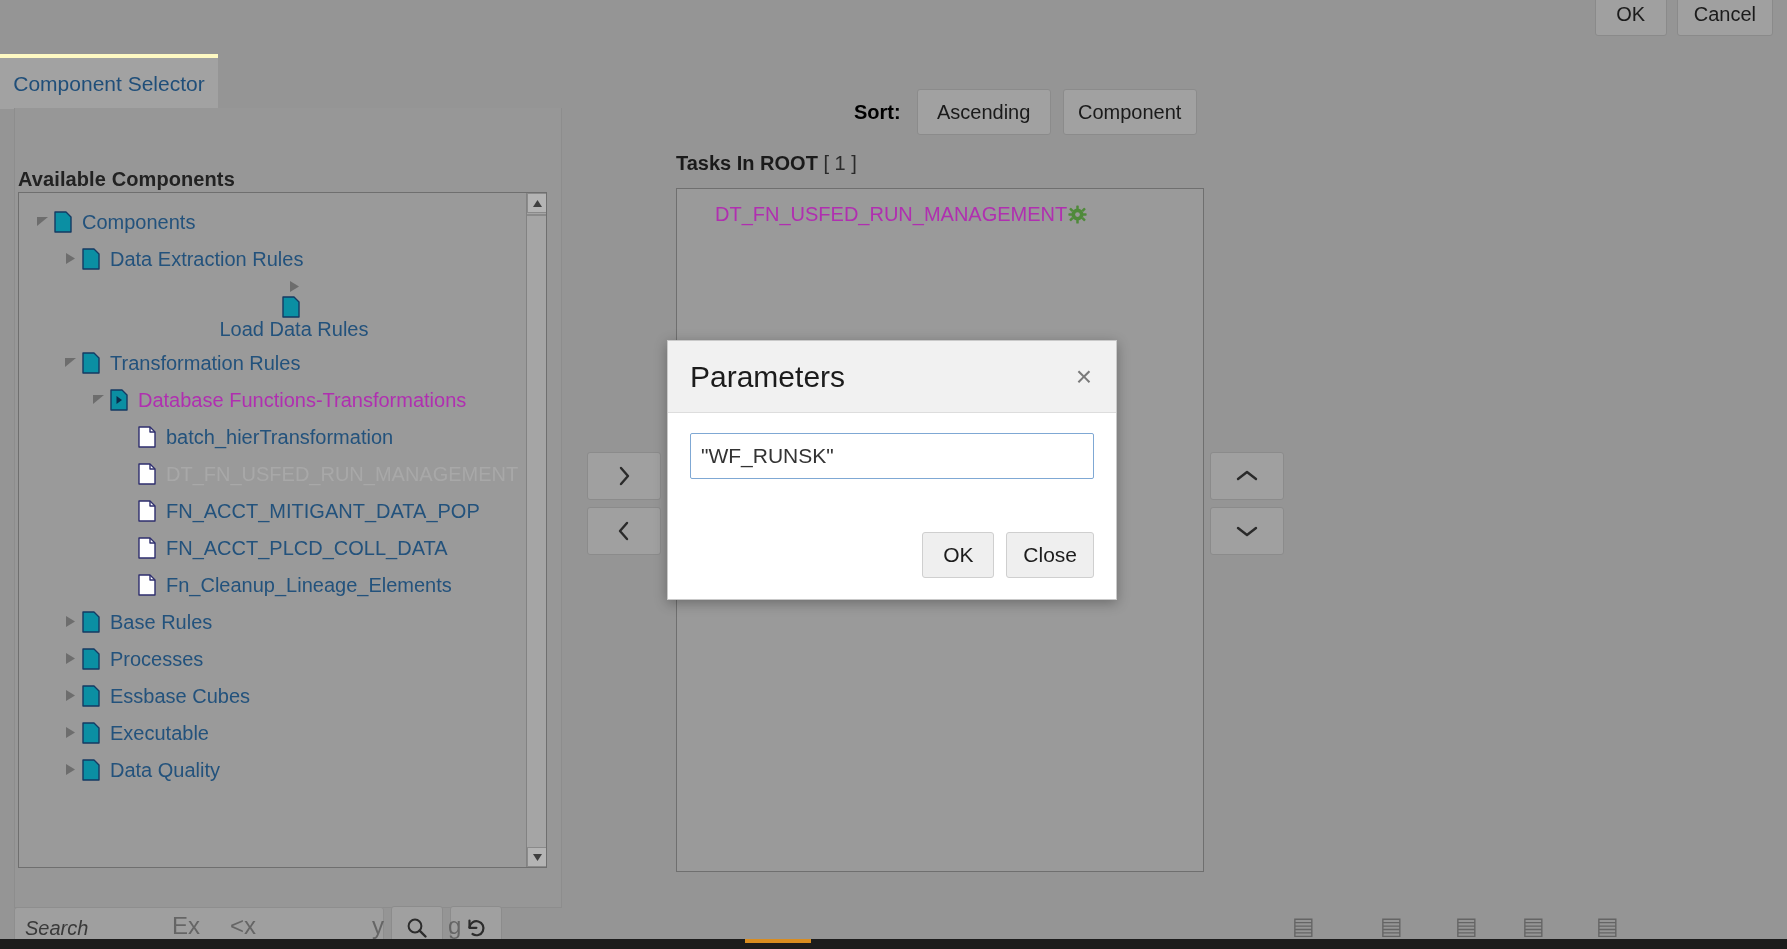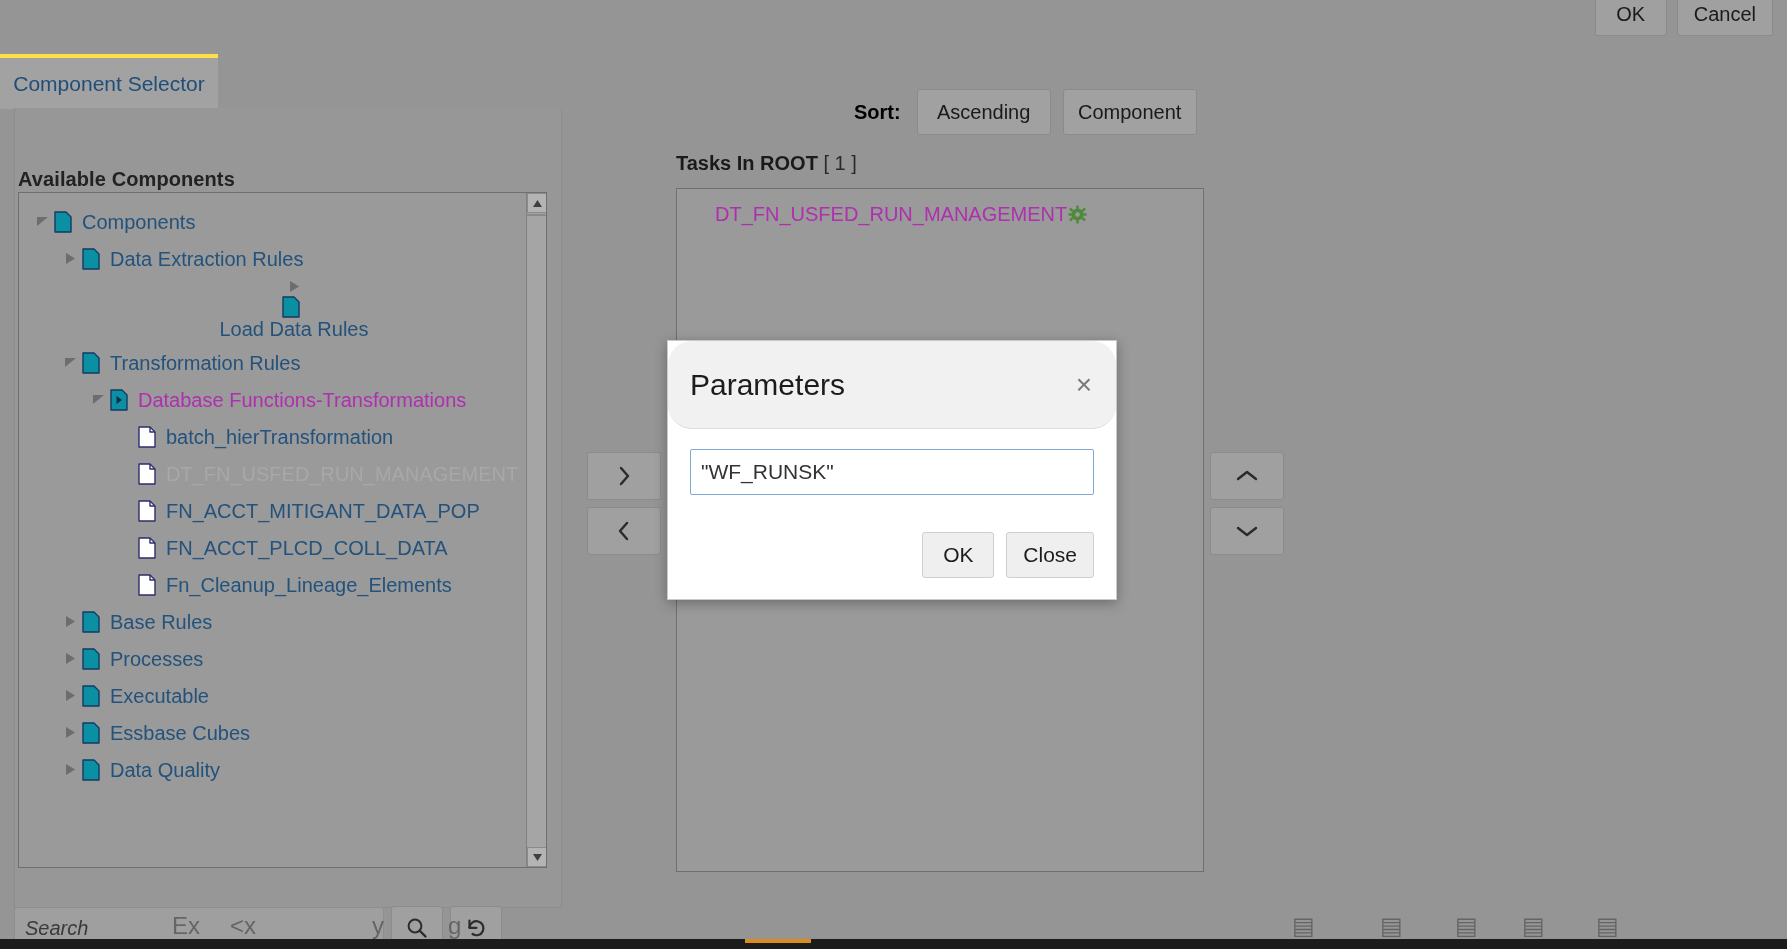--- a/index.html
+++ b/index.html
@@ -36,21 +36,21 @@
 
   
   .tabstrip {
     position: absolute; top: 54px; left: 0;
     width: 1787px; height: 1px;
   }
   .tab {
     position: absolute; top: 0; left: 0;
     width: 218px; height: 55px;
     background: #a2a2a2;
-    border-top: 4px solid #fde047;
+    border-top: 4px solid #fef9c3;
     box-sizing: border-box;
     display: flex; align-items: center; justify-content: center;
     color: #1f4e79;
     font-size: 21px;
     cursor: pointer;
   }
 
   
   .leftcard {
     position: absolute;
@@ -229,27 +229,26 @@
     position: absolute;
     left: 667px; top: 340px;
     width: 450px; height: 260px;
     background: #ffffff;
     box-shadow: 0 3px 12px rgba(0,0,0,.30);
     border: 1px solid #c9c9c9;
     box-sizing: border-box;
     display: flex; flex-direction: column;
   }
   .modal-header {
-    height: 88px;
+    height: 72px;
     background: #f1f1f1;
     border-bottom: 1px solid #dddddd;
     display: flex; align-items: center; justify-content: space-between;
     padding: 0 22px 0 22px;
     box-sizing: border-box;
-    border-radius: 24px;
   }
   .modal-title { font-size: 30px; color: #1c1c1c; }
   .modal-close {
     font-size: 28px; color: #7a7a7a; line-height: 1;
     background: none; border: none; cursor: pointer;
     padding: 0 2px;
     font-family: "Liberation Sans", sans-serif;
   }
   .modal-body {
     flex: 1;
@@ -461,34 +460,34 @@
           <span class="twist">
             <svg width="9" height="11" viewBox="0 0 9 11">
               <polygon points="0,0 9,5.5 0,11" fill="#6d6d6d"></polygon>
             </svg>
           </span>
           <span class="ticon">
             <svg width="18" height="22" viewBox="0 0 18 22">
               <path d="M1 1 H12 L17 6 V21 H1 Z" fill="#0b8fa3" stroke="#143a63" stroke-width="1.4" stroke-linejoin="round"></path>
             </svg>
           </span>
-          <span class="tlabel">Executable</span>
+          <span class="tlabel">Essbase Cubes</span>
         </div>
         <div class="tnode" style="padding-left: 42px;">
           <span class="twist">
             <svg width="9" height="11" viewBox="0 0 9 11">
               <polygon points="0,0 9,5.5 0,11" fill="#6d6d6d"></polygon>
             </svg>
           </span>
           <span class="ticon">
             <svg width="18" height="22" viewBox="0 0 18 22">
               <path d="M1 1 H12 L17 6 V21 H1 Z" fill="#0b8fa3" stroke="#143a63" stroke-width="1.4" stroke-linejoin="round"></path>
             </svg>
           </span>
-          <span class="tlabel">Essbase Cubes</span>
+          <span class="tlabel">Executable</span>
         </div>
         <div class="tnode" style="padding-left: 42px;">
           <span class="twist">
             <svg width="9" height="11" viewBox="0 0 9 11">
               <polygon points="0,0 9,5.5 0,11" fill="#6d6d6d"></polygon>
             </svg>
           </span>
           <span class="ticon">
             <svg width="18" height="22" viewBox="0 0 18 22">
               <path d="M1 1 H12 L17 6 V21 H1 Z" fill="#0b8fa3" stroke="#143a63" stroke-width="1.4" stroke-linejoin="round"></path>

